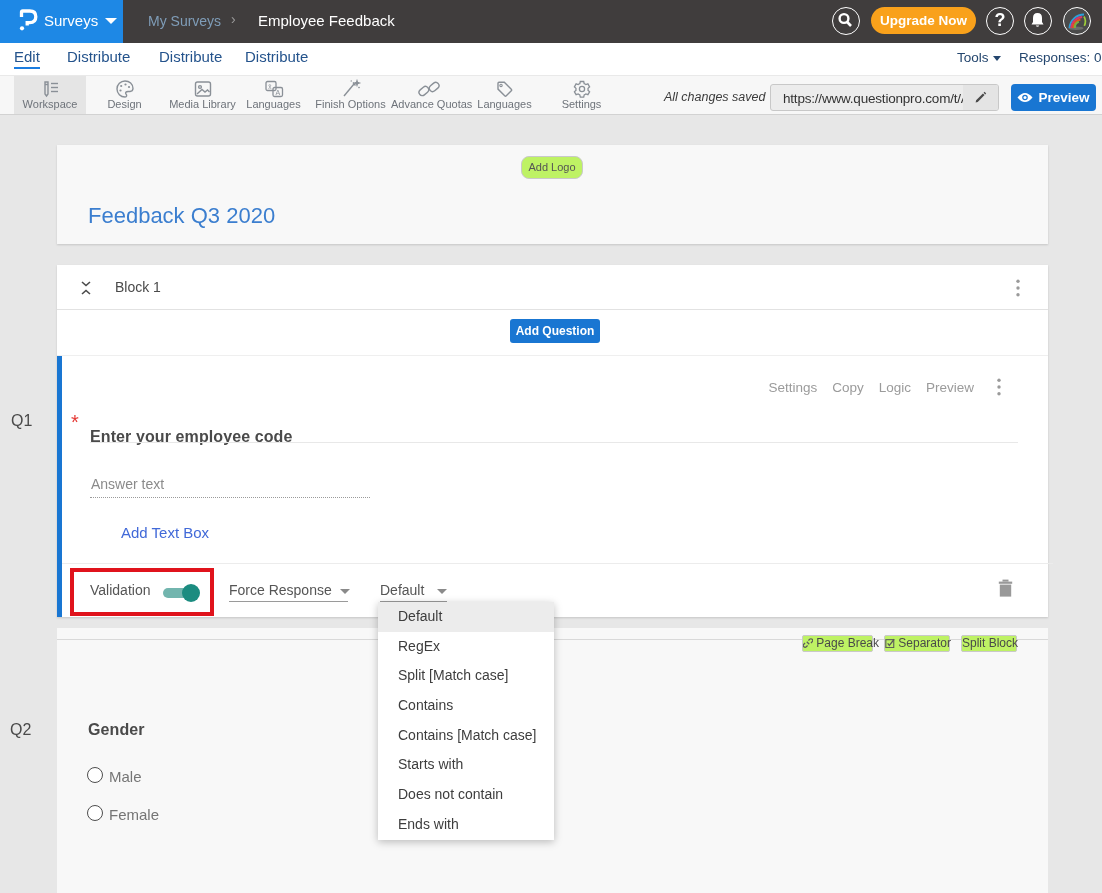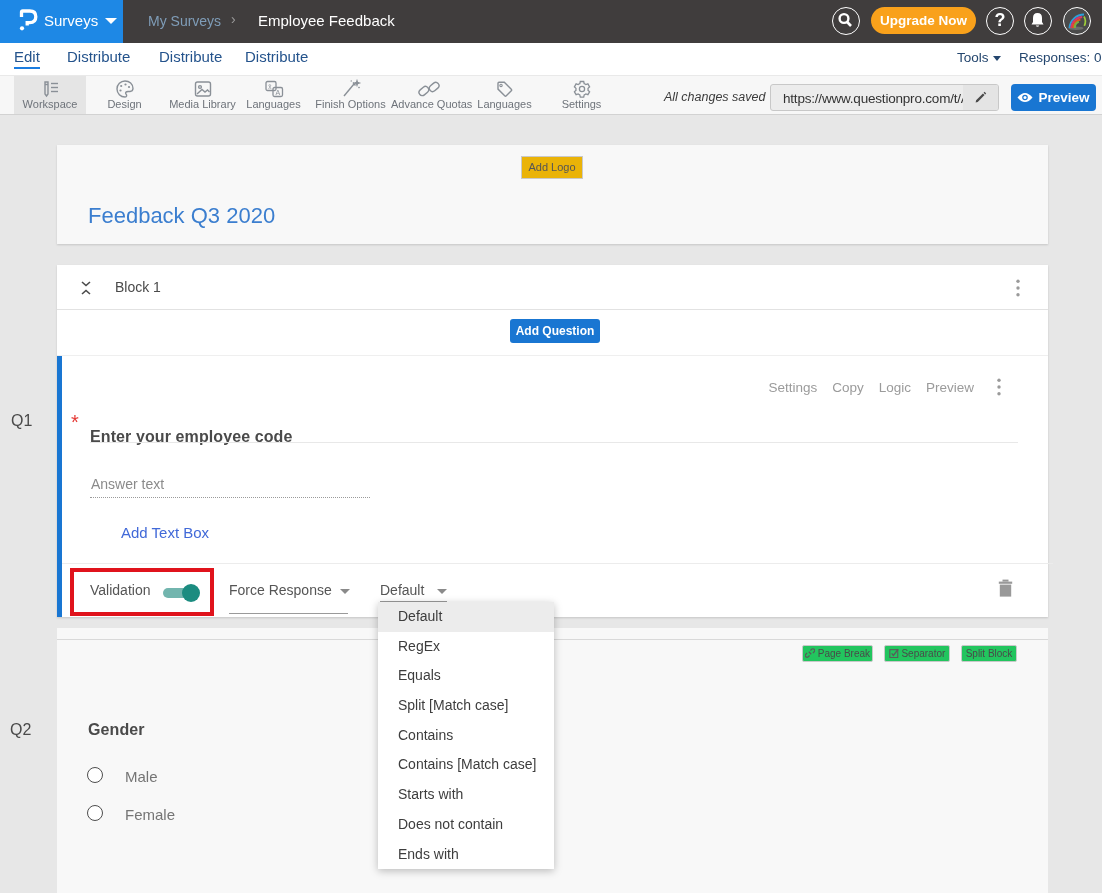--- a/index.html
+++ b/index.html
@@ -37,21 +37,21 @@
 .titem.sel { background:#e5e5e5; }
 #allsaved { position:absolute; left:664px; top:14px; font-style:italic; color:#3c3c3c; font-size:12.5px; }
 #urlbox { position:absolute; left:770px; top:8px; width:229px; height:27px; background:#ececec; border:1px solid #c8c8c8; border-radius:3px; }
 #urlbox .utext { position:absolute; left:12px; top:6px; font-size:13.5px; color:#333; white-space:nowrap; overflow:hidden; width:182px; letter-spacing:-0.2px; }
 #urlbox .pbox { position:absolute; right:0; top:0; width:35px; height:25px; background:#e4e4e4; border-radius:0 2px 2px 0; }
 #previewbtn { position:absolute; left:1011px; top:8px; width:85px; height:27px; background:#1976d2; border-radius:4px; color:#fff; font-size:13.5px; font-weight:bold; text-align:center; line-height:27px; }
 
 
 .card { position:absolute; left:57px; width:991px; background:#fff; box-shadow:0 1px 2px rgba(0,0,0,0.15); }
 #card1 { top:145px; height:99px; background:#f8f8f8; }
-#addlogo { position:absolute; left:464px; top:11px; width:62px; height:23px; border:1px solid #c9c9c9; border-radius:0; color:#555; font-size:11px; text-align:center; line-height:21px; background:#eab308; }
+#addlogo { position:absolute; left:464px; top:11px; width:62px; height:23px; border:1px solid #c9c9c9; border-radius:8px; color:#555; font-size:11px; text-align:center; line-height:21px; background:#bef264; }
 #title { position:absolute; left:31px; top:58px; color:#3b7ecf; font-size:22px; }
 
 #card2 { top:265px; height:352px; }
 #blockhead { position:absolute; left:0; top:0; width:991px; height:45px; border-bottom:1px solid #e2e2e2; }
 #blockname { position:absolute; left:58px; top:14px; color:#4a4a4a; font-size:14px; }
 #addqstrip { position:absolute; left:0; top:45px; width:991px; height:46px; border-bottom:1px solid #efefef; }
 #addqbtn { position:absolute; left:453px; top:9px; width:90px; height:24px; background:#1976d2; border-radius:3px; color:#fff; font-size:12px; font-weight:bold; text-align:center; line-height:24px; }
 #q1 { position:absolute; left:0; top:91px; width:991px; height:261px; border-left:5px solid #1976d2; }
 .qactions { position:absolute; top:24px; right:74px; color:#9b9b9b; font-size:13.5px; white-space:nowrap; }
 .qactions span { margin-left:15px; }
@@ -59,34 +59,34 @@
 #q1star { position:absolute; left:9px; top:55px; color:#e53935; font-size:20px; }
 #q1line { position:absolute; left:28px; top:86px; width:928px; border-top:1px solid #e8e8e8; }
 #anstext { position:absolute; left:29px; top:120px; color:#8a8a8a; font-size:14px; }
 #ansline { position:absolute; left:28px; top:141px; width:280px; border-top:1px dotted #9a9a9a; }
 #addtextbox { position:absolute; left:59px; top:168px; color:#4169d8; font-size:15px; }
 #valrow { position:absolute; left:0; top:207px; width:991px; height:54px; border-top:1px solid #ececec; }
 #vallabel { position:absolute; left:28px; top:18px; color:#555; font-size:14px; }
 #toggle { position:absolute; left:101px; top:24px; width:27px; height:10px; background:#72b5ae; border-radius:5px; }
 #toggle .knob { position:absolute; right:-10px; top:-4px; width:18px; height:18px; border-radius:50%; background:#1b8c80; }
 #redrect { position:absolute; left:8px; top:4px; width:144px; height:48px; border:4px solid #e0131c; }
-#forceresp { position:absolute; left:167px; top:18px; color:#555; font-size:14px; width:119px; border-bottom:1px solid #9a9a9a; padding-bottom:15px;}
+#forceresp { position:absolute; left:167px; top:18px; color:#555; font-size:14px; width:119px; border-bottom:1px solid #9a9a9a; padding-bottom:3px;}
 #forcecaret { position:absolute; left:278px; top:25px; width:0; height:0; border-left:5px solid transparent; border-right:5px solid transparent; border-top:5px solid #8a8a8a; }
 #defsel { position:absolute; left:318px; top:18px; color:#555; font-size:14px; width:67px; border-bottom:1px solid #9a9a9a; padding-bottom:3px; }
 #defcaret { position:absolute; left:375px; top:25px; width:0; height:0; border-left:5px solid transparent; border-right:5px solid transparent; border-top:5px solid #8a8a8a; }
 #trash { position:absolute; left:936px; top:15px; }
 
 #card3 { top:628px; height:265px; box-shadow:none; background:#f8f8f8; }
 #splitline { position:absolute; left:0; top:11px; width:991px; border-top:1px solid #d9d9d9; }
-.sbtn { position:absolute; top:17px; height:17px; background:#22c55e; border:1px solid #c9c9c9; border-radius:2px; color:#4a4a4a; font-size:10px; line-height:15px; text-align:center; white-space:nowrap; }
+.sbtn { position:absolute; top:7px; height:17px; background:#bef264; border:1px solid #c9c9c9; border-radius:2px; color:#4a4a4a; font-size:12px; line-height:15px; text-align:center; white-space:nowrap; }
 #q2label { position:absolute; left:10px; top:721px; color:#4a4a4a; font-size:16px; }
 #q1label { position:absolute; left:11px; top:412px; color:#4a4a4a; font-size:16px; }
 #gender { position:absolute; left:31px; top:93px; font-size:16px; font-weight:bold; color:#4a4a4a; letter-spacing:0.1px; }
 .radio { position:absolute; left:30px; width:16px; height:16px; border:1.5px solid #4e4e4e; border-radius:50%; background:#fff; }
-.rlabel { position:absolute; left:68px; margin-top:1px; color:#757575; font-size:15px; }
+.rlabel { position:absolute; left:52px; margin-top:1px; color:#757575; font-size:15px; }
 
 
 #dropdown { position:absolute; left:378px; top:602px; width:176px; background:#fff; box-shadow:0 2px 8px rgba(0,0,0,0.25); z-index:50; }
 #dropdown .item { height:29.7px; line-height:29.7px; padding-left:20px; font-size:14px; color:#3d3d3d; }
 #dropdown .item.sel { background:#ececec; }
 </style>
 </head>
 <body>
 <div id="page">
 
@@ -312,21 +312,20 @@
     <div class="radio" style="top:177px;"></div>
     <span class="rlabel" style="top:177px;">Female</span>
   </div>
 
   <span id="q1label">Q1</span>
   <span id="q2label">Q2</span>
 
   <div id="dropdown">
     <div class="item sel">Default</div>
     <div class="item">RegEx</div>
-    <div class="item">Equals</div>
     <div class="item">Split [Match case]</div>
     <div class="item">Contains</div>
     <div class="item">Contains [Match case]</div>
     <div class="item">Starts with</div>
     <div class="item">Does not contain</div>
     <div class="item">Ends with</div>
   </div>
 
 </div>
 

